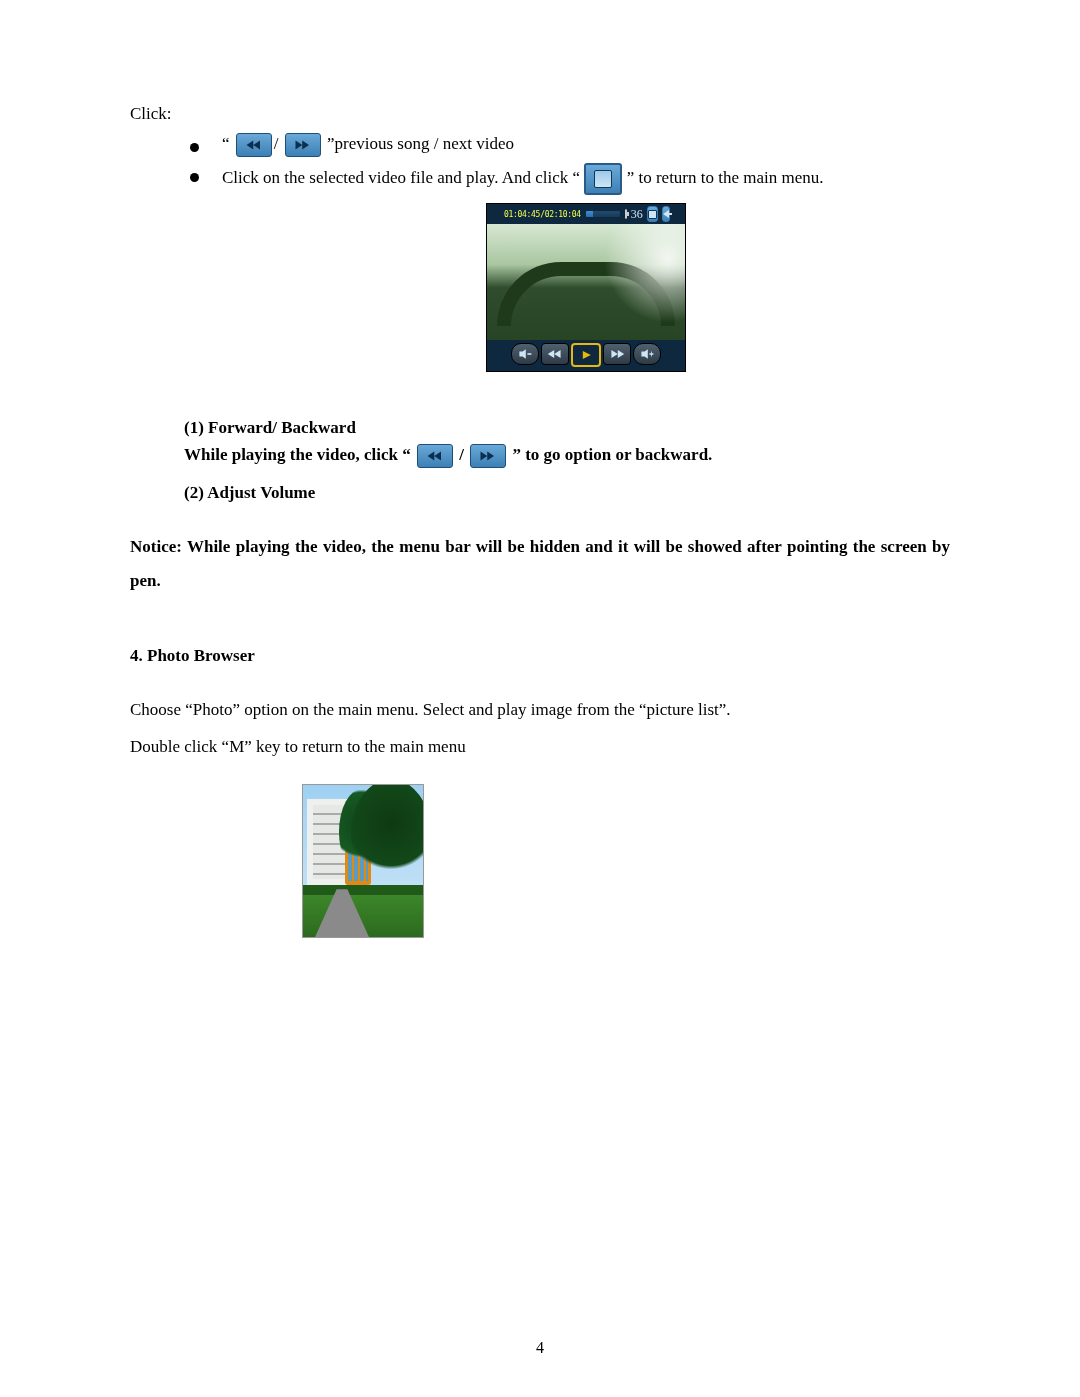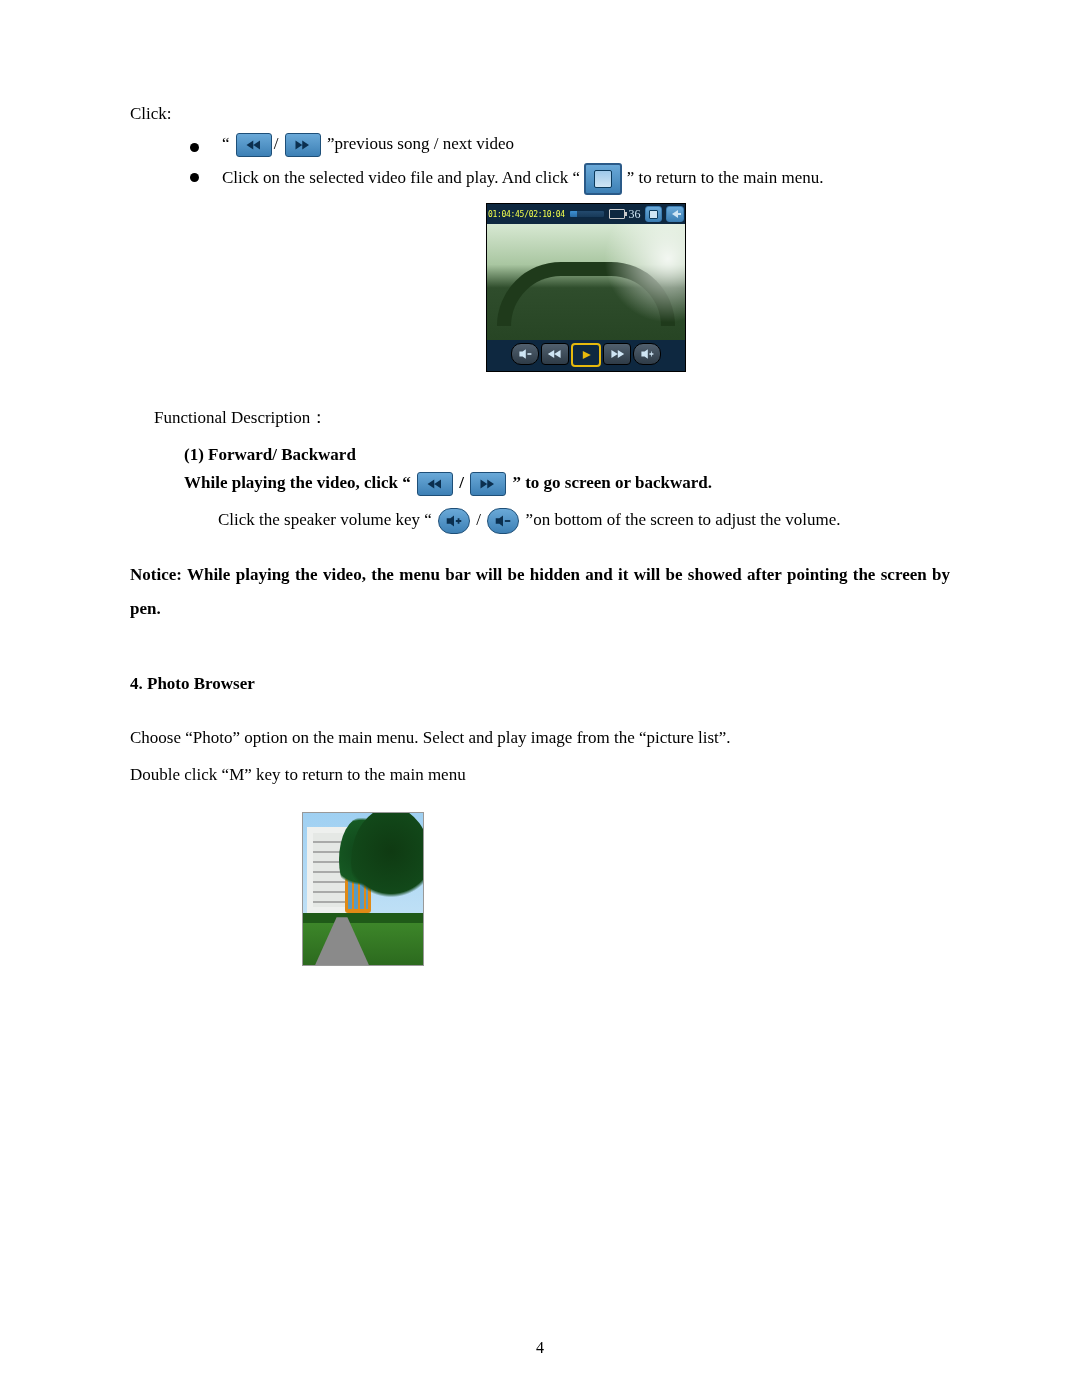--- a/index.html
+++ b/index.html
@@ -47,21 +47,21 @@
     width:30px;height:24px;border:1px solid #1e4f78;border-radius:14px;
     background:linear-gradient(#6aa9d8,#3d80b5);vertical-align:middle;margin:0 2px;
   }
   .vol-btn svg{width:20px;height:14px;}
 
   
   .player{
     width:198px;margin:8px auto 0;border:1px solid #000;
     background:#0e2840;
   }
-  .pbar{display:flex;align-items:center;gap:4px;padding:2px 1px;background:#0e2840;}
+  .pbar{display:flex;align-items:center;gap:4px;padding:2px 17px;background:#0e2840;}
   .time{font-family:monospace;font-size:8px;color:#f2ff4d;letter-spacing:-.3px;}
   .prog{height:6px;flex:0 0 34px;border:1px solid #0b2843;background:linear-gradient(#234a6e,#183a59);border-radius:2px;position:relative;overflow:hidden;}
   .prog::after{content:"";position:absolute;left:0;top:0;bottom:0;width:20%;background:linear-gradient(#3d90d2,#2a6da6);}
   .bat{width:14px;height:8px;border:1px solid #ccc;border-radius:1px;position:relative;}
   .bat::after{content:"";position:absolute;right:-3px;top:2px;width:2px;height:4px;background:#ccc;}
   .topico{width:16px;height:14px;border:1px solid #3b7bb0;border-radius:3px;background:linear-gradient(#6aa9d8,#3d80b5);display:inline-flex;align-items:center;justify-content:center;}
   .topico .sq{width:7px;height:7px;background:#cfe5f4;border:1px solid #0b3a5c;border-radius:1px;}
   .topico .arr{width:0;height:0;border-top:4px solid transparent;border-bottom:4px solid transparent;border-right:6px solid #cfe5f4;position:relative;}
   .topico .arr::after{content:"";position:absolute;left:5px;top:-1px;width:4px;height:2px;background:#cfe5f4;}
   .pscreen{height:116px;background:linear-gradient(180deg,#d7e8d2 0%,#a9c6a1 35%,#2f4d2c 55%,#274524 100%);position:relative;overflow:hidden;}
@@ -171,58 +171,41 @@
                 <path d="M3 4h4l4-3v12l-4-3H3z" fill="#cfe5f4"></path>
                 <path d="M13 6h5v2h-5zM15 4h1v6h-1z" fill="#cfe5f4"></path>
               </svg>
           </span>
         </div>
       </div>
     </li>
   </ul>
 
   <div style="height:26px"></div>
-  <div class="line indent1">Functional Description：</div>
 
   <div style="height:10px"></div>
   <div class="line indent2">(1)  Forward/ Backward</div>
   <div class="line indent2">
     <span>While playing the video, click “ </span>
     <span class="btn">
       <svg viewBox="0 0 24 16">
           <path d="M11 8 L20 2 V14 Z M2 8 L11 2 V14 Z" fill="#0b2f4f"></path>
         </svg>
     </span>
     <span>  /  </span>
     <span class="btn">
       <svg viewBox="0 0 24 16">
           <path d="M2 2 L11 8 L2 14 Z M11 2 L20 8 L11 14 Z" fill="#0b2f4f"></path>
         </svg>
     </span>
-    <span>  ” to go screen or backward.</span>
+    <span>  ” to go option or backward.</span>
   </div>
 
   <div style="height:10px"></div>
-  <div class="line" style="margin-left:88px">
-    <span>Click the speaker volume key “</span>
-    <span class="vol-btn">
-      <svg viewBox="0 0 22 14">
-          <path d="M3 4h4l4-3v12l-4-3H3z" fill="#0b2f4f"></path>
-          <path d="M13 6h6v2h-6zM15 4h2v6h-2z" fill="#0b2f4f"></path>
-        </svg>
-    </span>
-    <span> / </span>
-    <span class="vol-btn">
-      <svg viewBox="0 0 22 14">
-          <path d="M3 4h4l4-3v12l-4-3H3z" fill="#0b2f4f"></path>
-          <rect x="13" y="6" width="6" height="2" fill="#0b2f4f"></rect>
-        </svg>
-    </span>
-    <span>”on bottom of the screen to adjust the volume.</span>
-  </div>
+  <div class="line indent2">(2) Adjust Volume</div>
 
   <div class="notice">Notice: While playing the video, the menu bar will be hidden and it will be showed after pointing the screen by pen.</div>
 
   <div class="section-title">4. Photo Browser</div>
 
   <div style="height:30px"></div>
   <div class="line">Choose “Photo” option on the main menu. Select and play image from the “picture list”.</div>
   <div style="height:10px"></div>
   <div class="line">Double click “M” key to return to the main menu</div>
 

